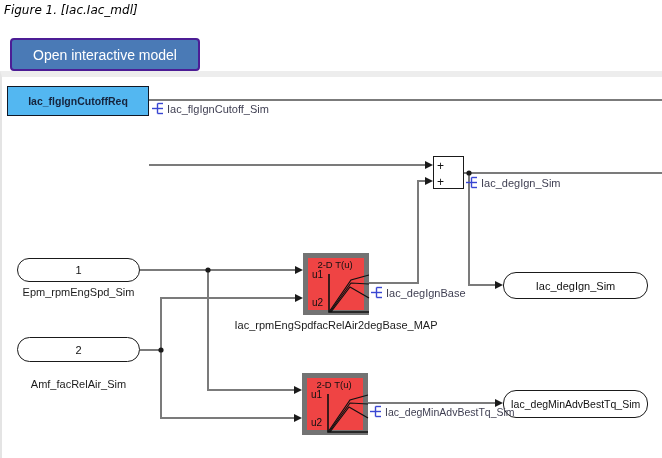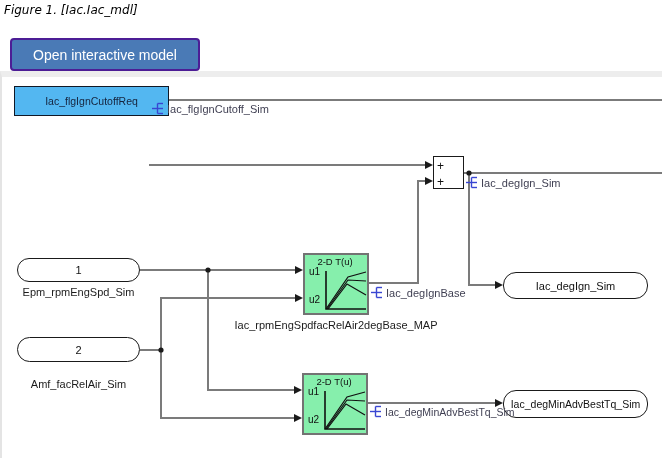--- a/index.html
+++ b/index.html
@@ -29,21 +29,21 @@
     display:flex; align-items:center; justify-content:center;
   }
   .port {
     position:absolute; background:#fff; border:1px solid #1a1a1a; border-radius:13px;
     font-size:11px; color:#111; display:flex; align-items:center; justify-content:center;
   }
   .port-label, .caption {
     position:absolute; font-size:11px; color:#1c1c1c; text-align:center; white-space:nowrap;
   }
   .lut {
-    position:absolute; width:66px; height:62px; background:#86efac; border:2px solid #737373;
+    position:absolute; width:66px; height:62px; background:#ef4444; border:5px solid #737373;
   }
   .lut-type { position:absolute; left:0; right:2px; top:1px; text-align:center; font-size:9.5px; color:#111; }
   .lut-u { position:absolute; left:4px; font-size:10px; color:#111; }
   .lut-u1 { top:11px; } .lut-u2 { top:39px; }
   .lut-curve { position:absolute; left:13px; top:12px; }
   .sum {
     position:absolute; left:433px; top:156px; width:31px; height:33px;
     background:#fff; border:1px solid #1a1a1a;
   }
   .sum .plus { position:absolute; left:3px; font-size:12px; color:#111; line-height:12px; }
@@ -89,21 +89,21 @@
       <polygon points="503,285 495,281 495,289"></polygon>
       <polygon points="503,403 495,399 495,407"></polygon>
     </g>
     <g fill="#1a1a1a" stroke="none">
       <circle cx="469" cy="173" r="2.6"></circle>
       <circle cx="208" cy="270" r="2.6"></circle>
       <circle cx="161" cy="350" r="2.6"></circle>
     </g>
   </svg>
 
-  <div class="src-block" style="left:14px; top:86px; width:155px; height:30px;">
+  <div class="src-block" style="left:7px; top:86px; width:142px; height:30px;font-weight:bold;">
     <span>Iac_flgIgnCutoffReq</span>
   </div>
 
   <div class="port" style="left:17px; top:258px; width:123px; height:24px;">
     <span>1</span>
   </div>
   <div class="port-label" style="left:17px; top:286px; width:123px;">Epm_rpmEngSpd_Sim</div>
 
   <div class="port" style="left:17px; top:337px; width:123px; height:25px;">
     <span>2</span>

